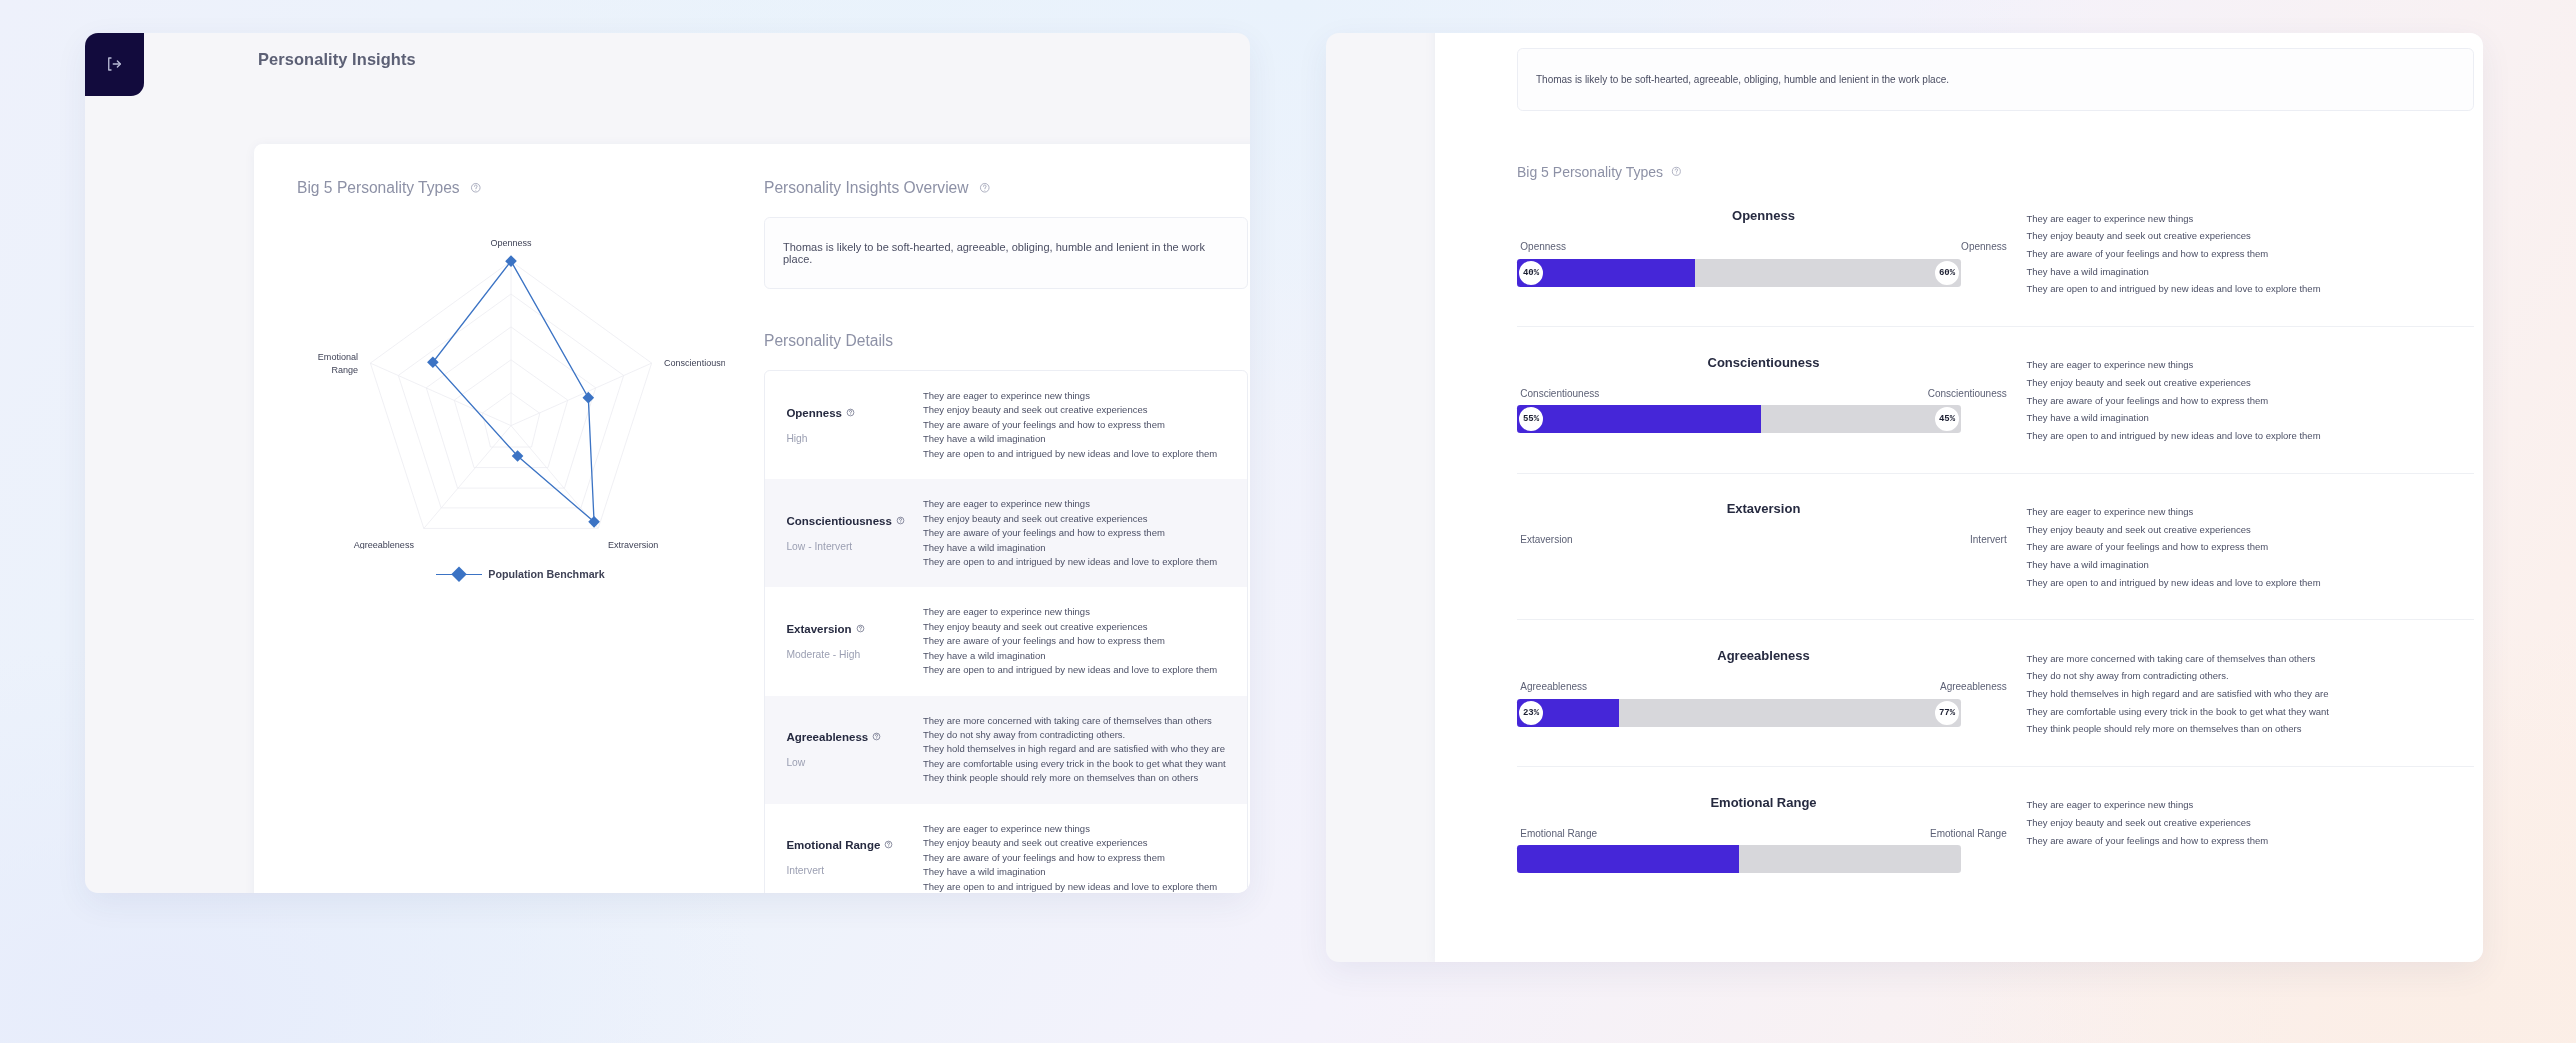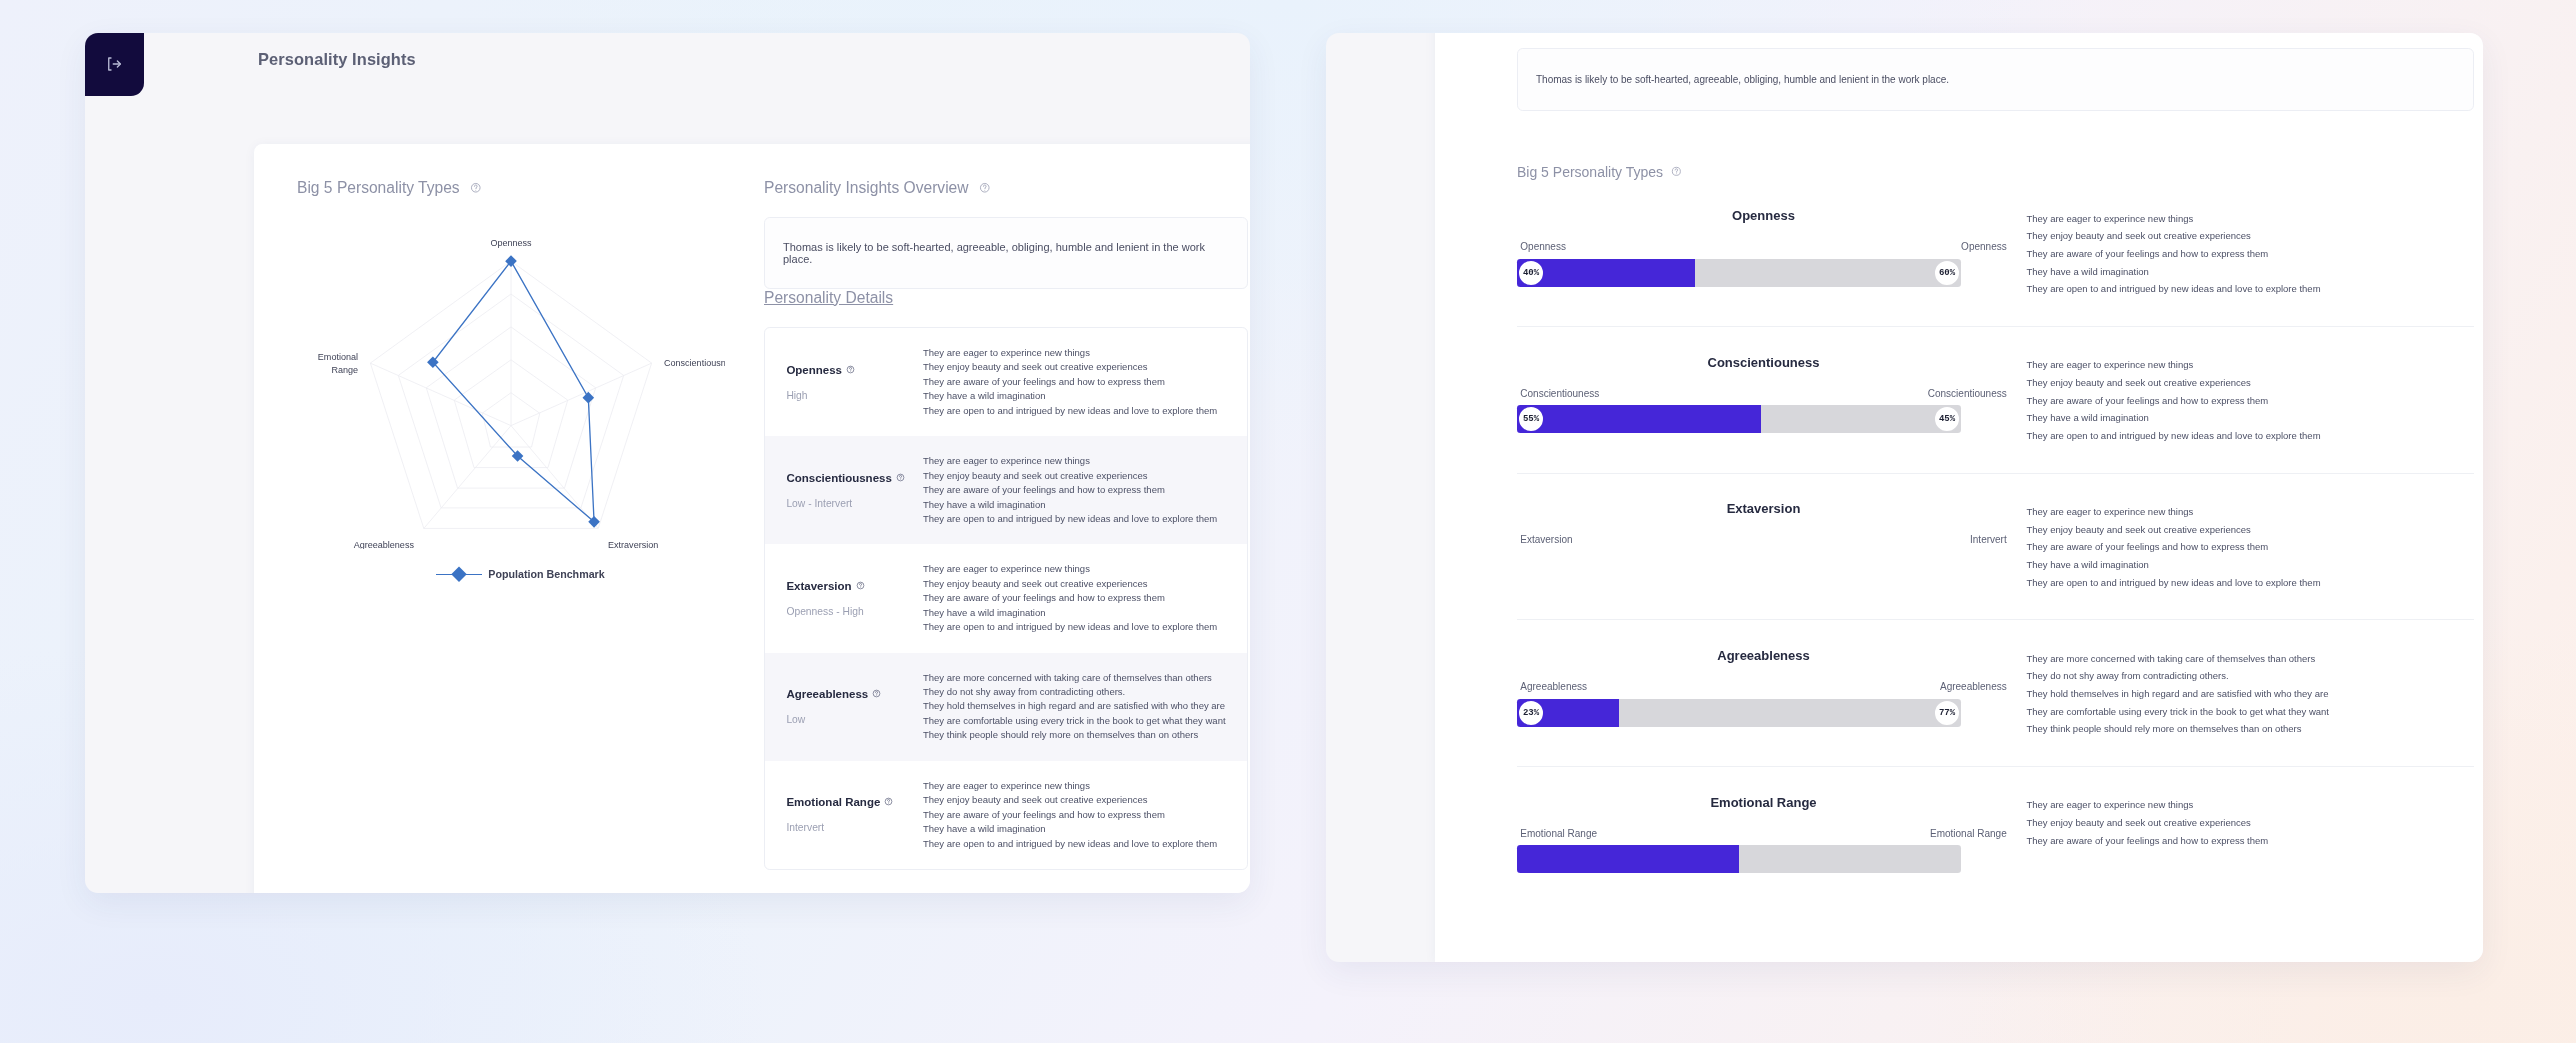--- a/index.html
+++ b/index.html
@@ -75,21 +75,21 @@
 
   .ov-box {
     margin-top: 20px; width: 484px; height: 72px;
     border: 0.8px solid #eceef4; border-radius: 5.8px;
     background: #fdfdfe;
     display: flex; align-items: center;
     padding: 0 18px;
   }
   .ov-text { font-size: 11px; color: #4a4d62; }
 
-  .det-title { font-size: 15.6px; color: #8d91a6; text-decoration: underline; }
+  .det-title { margin-top: 43px; font-size: 15.6px; color: #8d91a6; }
   .det-list {
     margin-top: 20px; width: 484px;
     border: 0.8px solid #eceef4; border-radius: 5.8px; overflow: hidden;
   }
   .det-row { display: flex; padding: 18px 0; min-height: 97px; align-items: center; }
   .det-row.alt { background: #f6f6fa; }
   .det-left { width: 158px; padding-left: 21.4px; }
   .det-name {
     font-size: 11.5px; font-weight: 700; color: #262a40;
     display: flex; align-items: center; gap: 4.1px;
@@ -301,21 +301,21 @@
               <div class="det-name">
                 <span>Extaversion</span>
                 <span>
                   <svg width="9" height="9" viewBox="0 0 24 24" fill="none" stroke="#6a6e85" stroke-width="2">
                     <circle cx="12" cy="12" r="9"></circle>
                       <path d="M9.2 9a2.8 2.8 0 1 1 3.4 2.8V14" stroke-linecap="round"></path>
                     <circle cx="12" cy="17.3" r="1" fill="#6a6e85" stroke="none"></circle>
                     </svg>
                 </span>
               </div>
-              <div class="det-level">Openness - High</div>
+              <div class="det-level">Moderate - High</div>
             </div>
             <div class="det-bullets">
               <div>They are eager to experince new things</div>
               <div>They enjoy beauty and seek out creative experiences</div>
               <div>They are aware of your feelings and how to express them</div>
               <div>They have a wild imagination</div>
               <div>They are open to and intrigued by new ideas and love to explore them</div>
             </div>
           </div>
 

